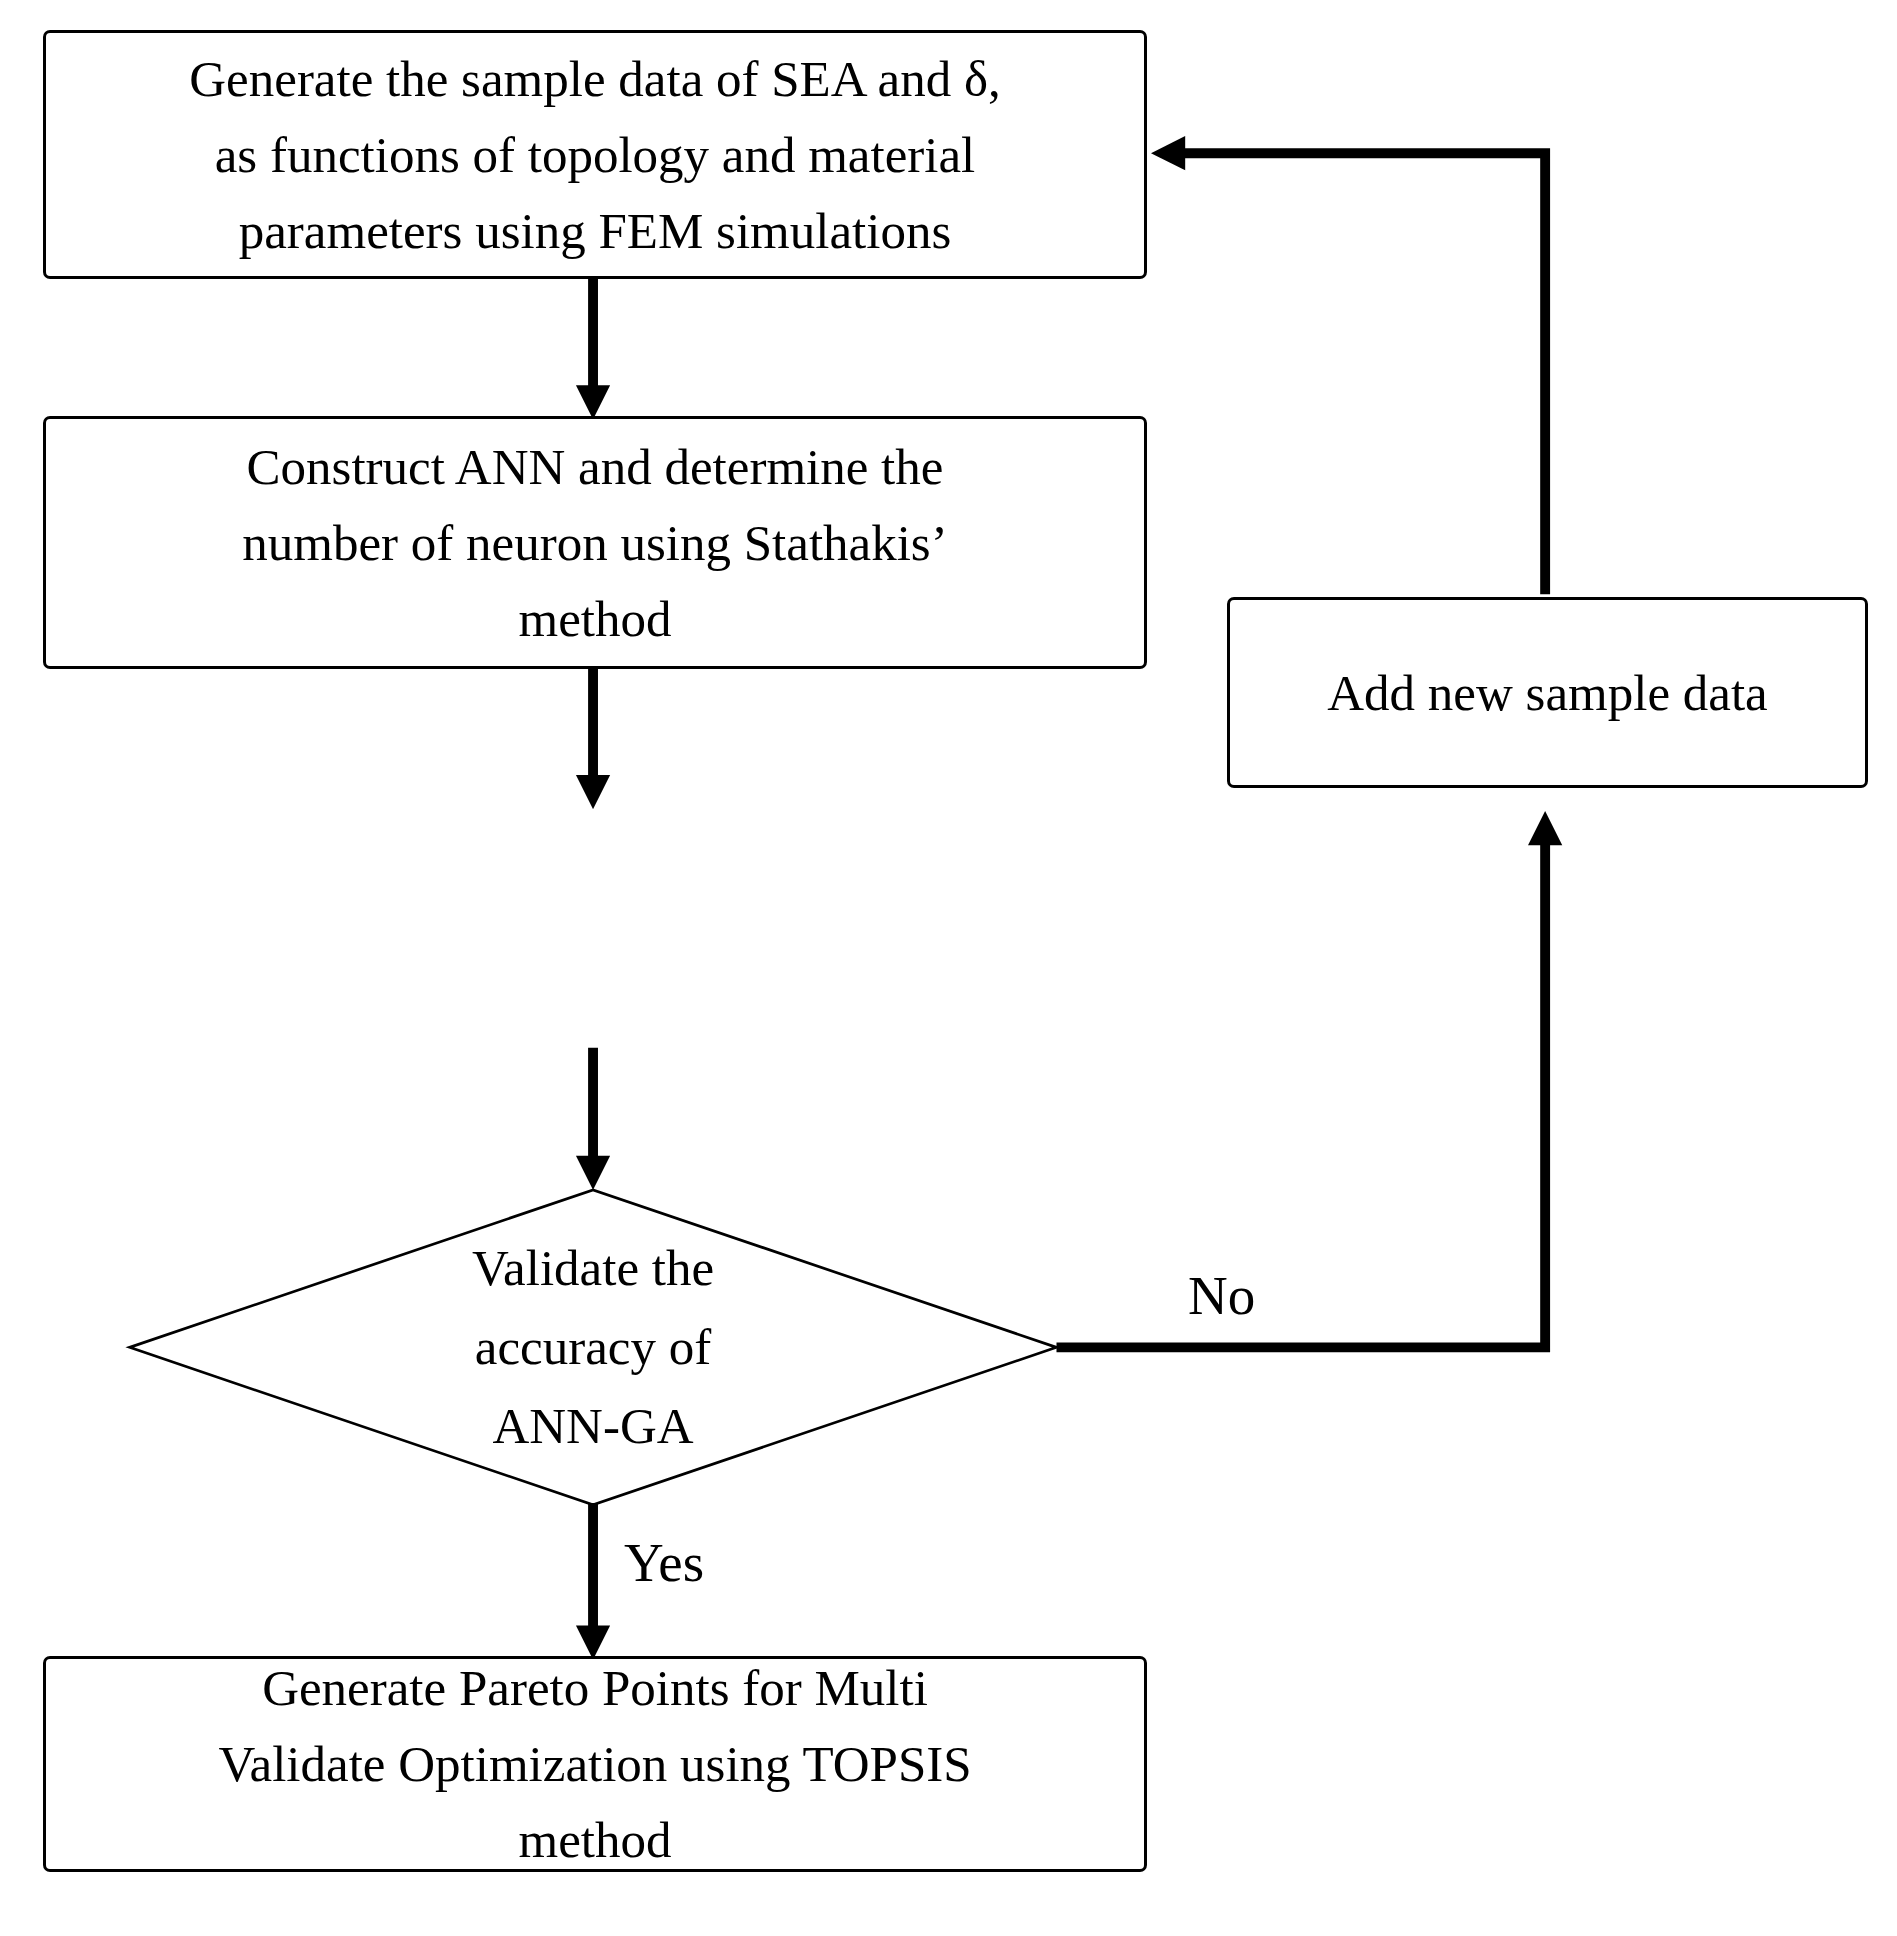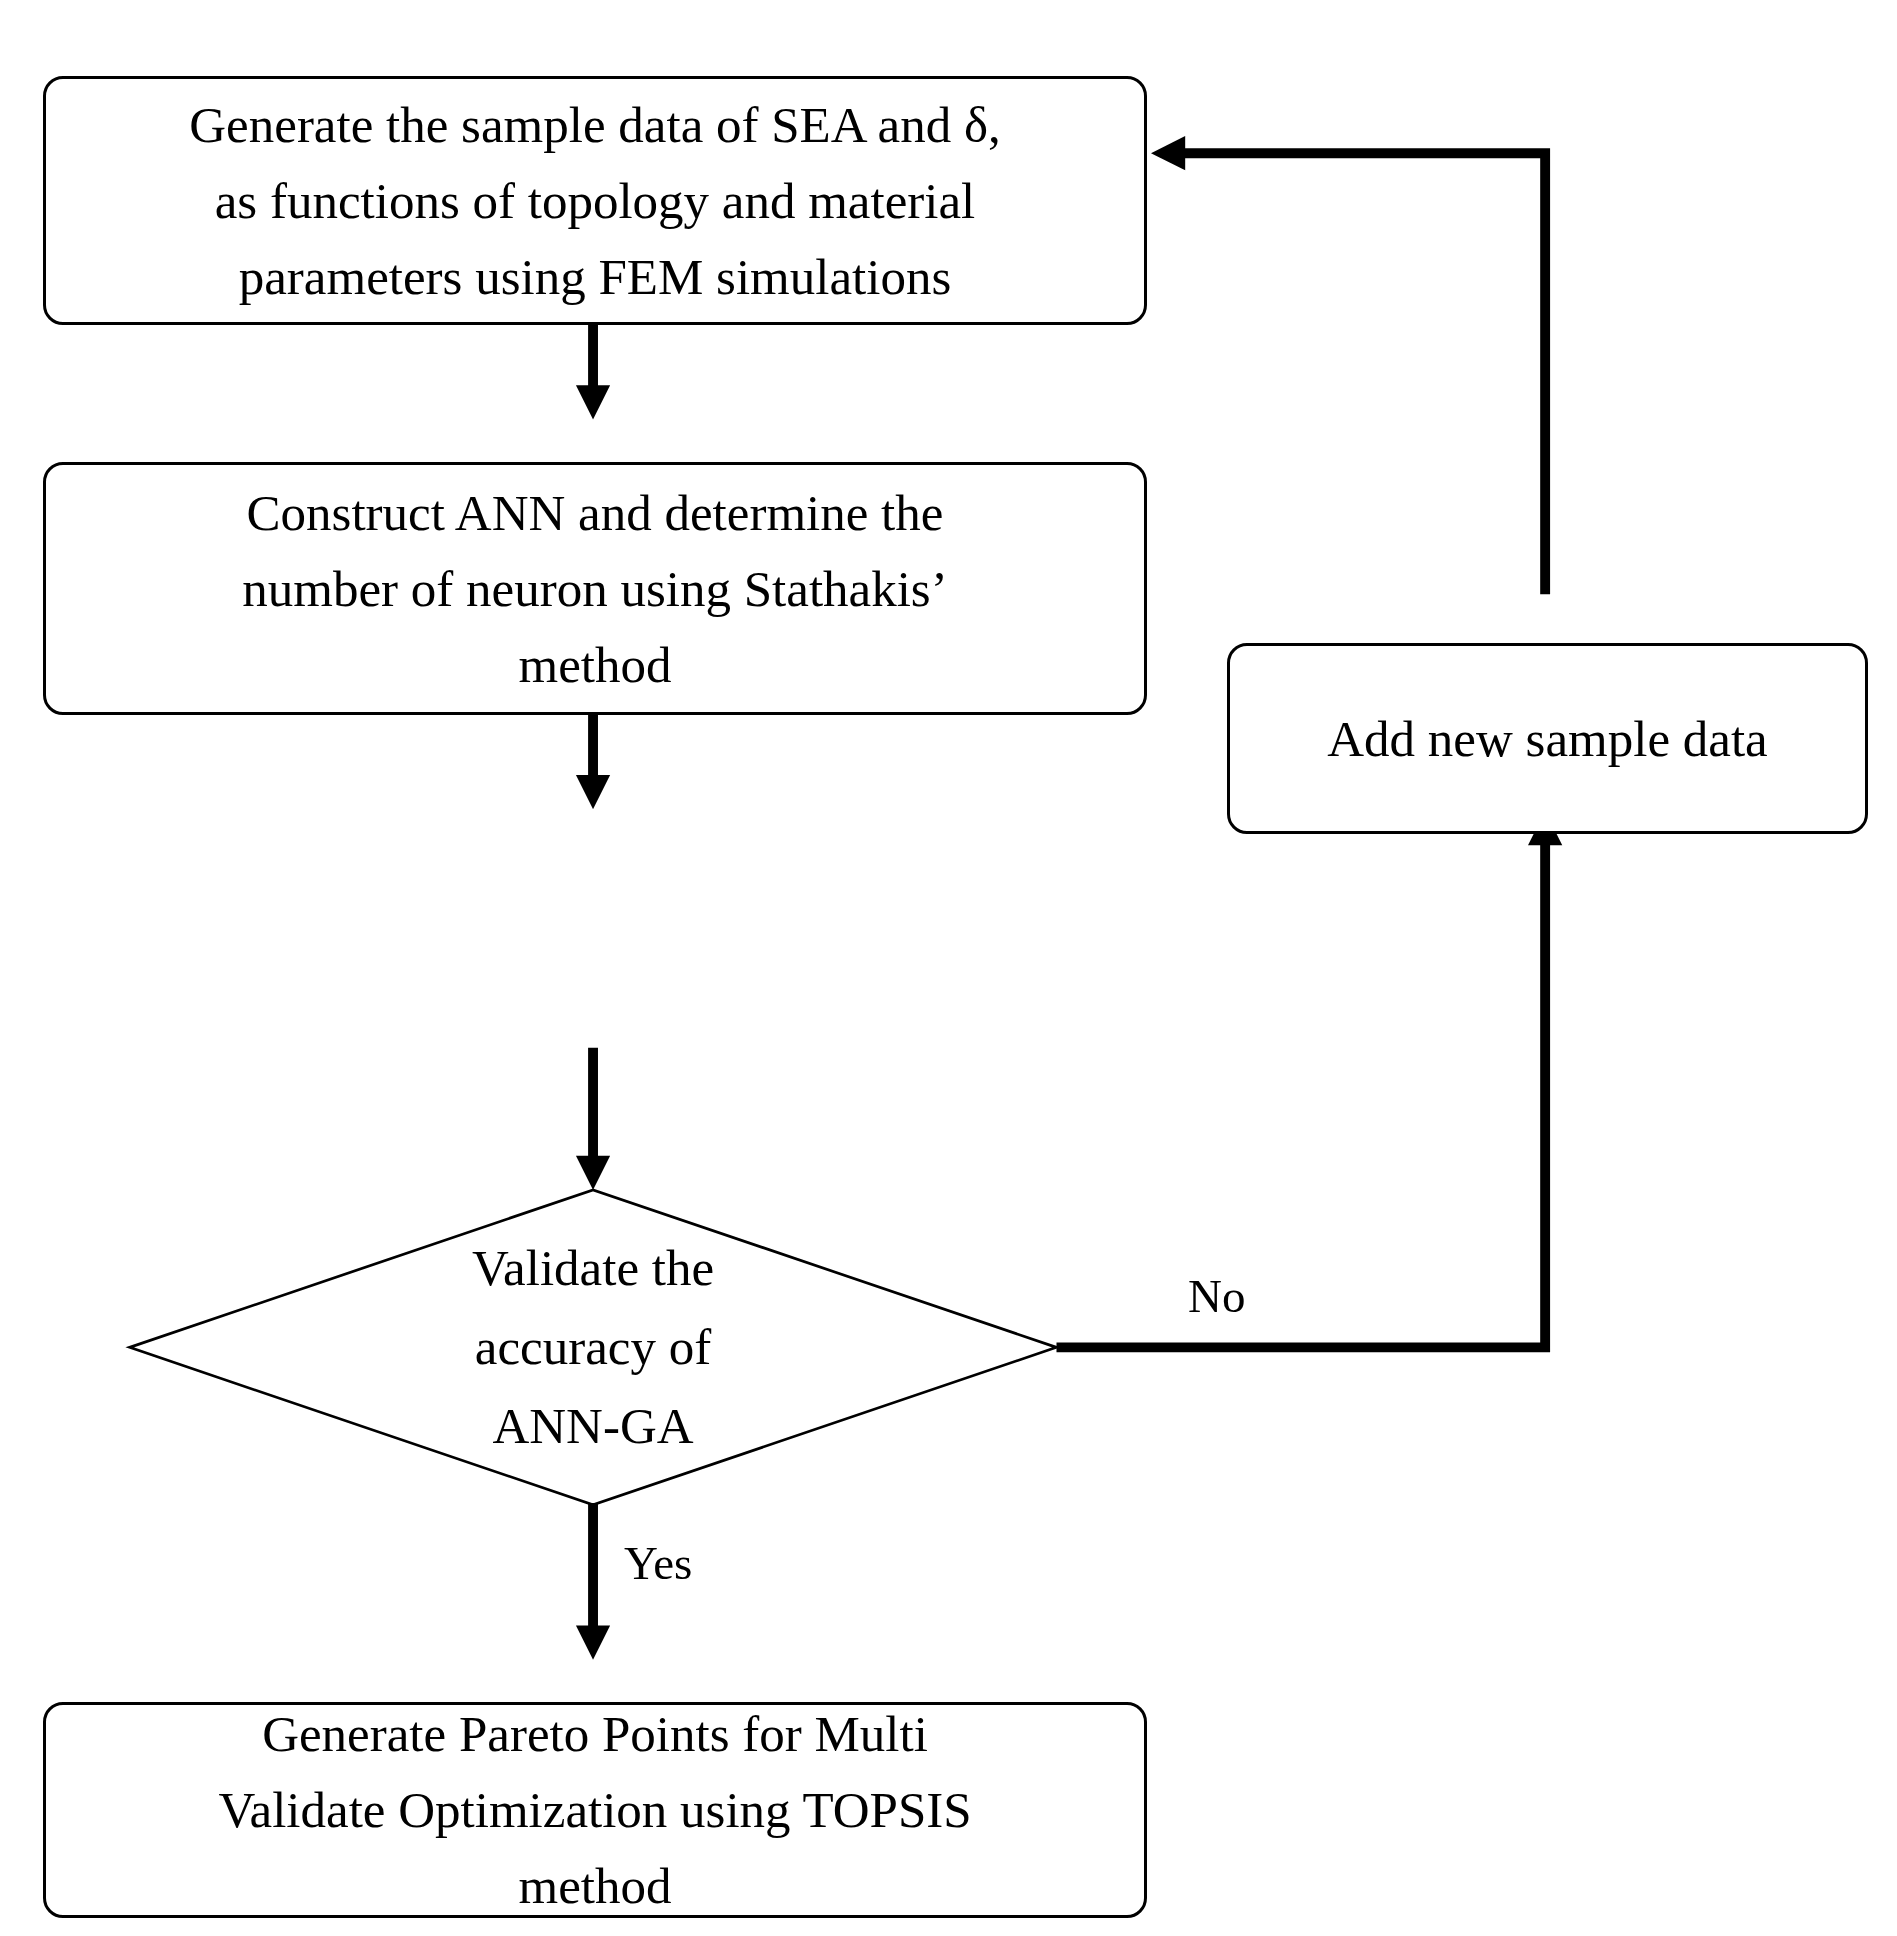--- a/index.html
+++ b/index.html
@@ -15,27 +15,26 @@
   .connector-layer {
     position: absolute;
     left: 0; top: 0;
     width: 1897px; height: 1937px;
   }
   .node {
     position: absolute;
     box-sizing: border-box;
     background: #ffffff;
     border: 3.6px solid #000000;
-    border-radius: 20px;
+    border-radius: 7px;
     display: flex;
     flex-direction: column;
     align-items: center;
     justify-content: center;
     text-align: center;
-    margin-top: 46px;
   }
   .node .tline {
     font-size: 51px;
     line-height: 76px;
     white-space: nowrap;
   }
   .diamond-text {
     position: absolute;
     display: flex;
     flex-direction: column;
@@ -43,21 +42,21 @@
     justify-content: center;
     text-align: center;
   }
   .diamond-text .tline {
     font-size: 51px;
     line-height: 79px;
     white-space: nowrap;
   }
   .edge-label {
     position: absolute;
-    font-size: 47px;
+    font-size: 55px;
     line-height: 54px;
     white-space: nowrap;
   }
 </style>
 </head>
 <body>
 
 <div class="canvas">
 
   <svg class="connector-layer" width="1897" height="1937" viewBox="0 0 2108 2152">

